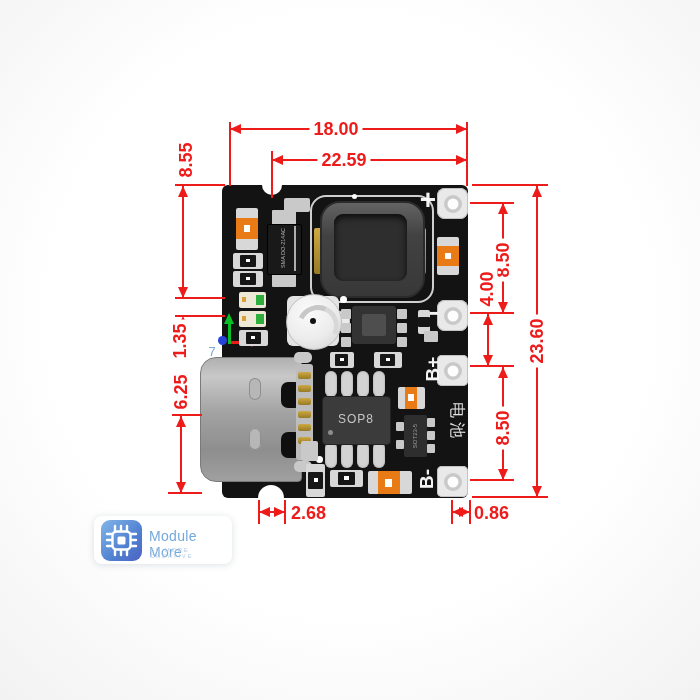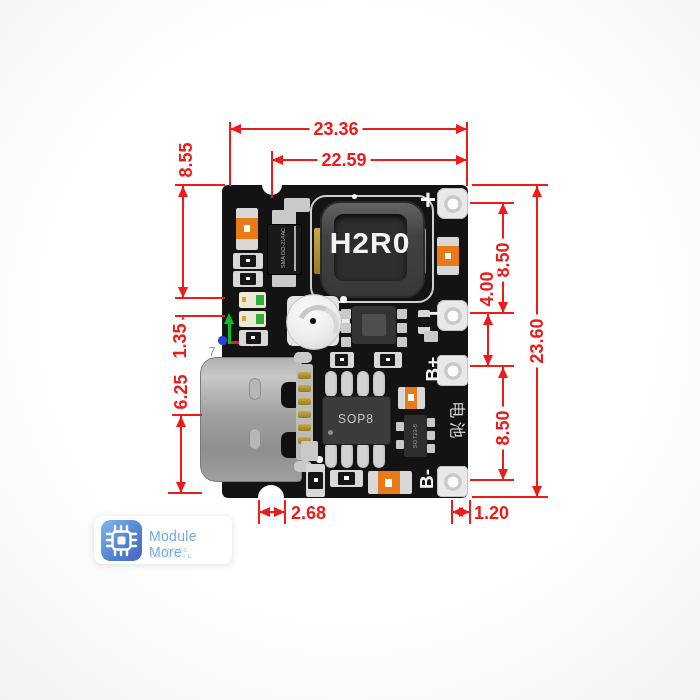--- a/index.html
+++ b/index.html
@@ -67,21 +67,20 @@
     <div class="sk" style="left:210px;top:128px;font-size:26px;font-weight:bold;">−</div>
     <div class="skv" style="left:211px;top:184px;font-size:19px;font-weight:bold;">B+</div>
     <div class="skv" style="left:205px;top:294px;font-size:19px;font-weight:bold;">B-</div>
     <div class="skv2" style="left:234px;top:237px;font-size:16px;letter-spacing:4px;">电池</div>
 
     <div class="abs" style="left:88px;top:10px;width:120px;height:104px;border:2px solid rgba(255,255,255,.8);border-radius:16px;"></div>
     <div class="gold" style="left:92px;top:43px;width:13px;height:46px;"></div>
     <div class="gold" style="left:191px;top:43px;width:13px;height:46px;"></div>
     <div class="abs" style="left:98px;top:16px;width:101px;height:93px;border-radius:20px;border:2px solid #2b2b2b;background:linear-gradient(180deg,#636363,#424242 35%,#383838);"></div>
     <div class="abs" style="left:112px;top:29px;width:73px;height:67px;border-radius:9px;background:#2e2e2e;box-shadow:inset 0 3px 7px rgba(0,0,0,.8);"></div>
-    <div class="sk" style="left:148px;top:58px;font-size:30px;font-weight:bold;letter-spacing:1px;">H2R0</div>
 
     <div class="pin" style="left:103px;top:186px;"></div>
     <div class="pin" style="left:119px;top:186px;"></div>
     <div class="pin" style="left:135px;top:186px;"></div>
     <div class="pin" style="left:151px;top:186px;"></div>
     <div class="pin" style="left:103px;top:257px;"></div>
     <div class="pin" style="left:119px;top:257px;"></div>
     <div class="pin" style="left:135px;top:257px;"></div>
     <div class="pin" style="left:151px;top:257px;"></div>
     <div class="abs" style="left:100px;top:211px;width:67px;height:47px;background:#3b3b3b;border:1px solid #232323;border-radius:4px;"></div>
@@ -204,21 +203,21 @@
       <div class="ob" style="left:7px;top:0;width:12px;height:22px;"></div>
       <div class="wdot" style="left:10px;top:7px;width:6px;height:7px;"></div>
     </div>
   </div>
 
   <div class="vl" style="left:229px;top:122px;height:64px;"></div>
   <div class="vl" style="left:466px;top:122px;height:64px;"></div>
   <div class="hl" style="left:230px;top:128px;width:237px;"></div>
   <div class="a a-l" style="left:230px;top:124px;"></div>
   <div class="a a-r" style="left:456px;top:124px;"></div>
-  <div class="dt" style="left:336px;top:129px;">23.36</div>
+  <div class="dt" style="left:336px;top:129px;">18.00</div>
 
   <div class="vl" style="left:271px;top:151px;height:47px;"></div>
   <div class="hl" style="left:272px;top:159px;width:195px;"></div>
   <div class="a a-l" style="left:272px;top:155px;"></div>
   <div class="a a-r" style="left:456px;top:155px;"></div>
   <div class="dt" style="left:344px;top:160px;">22.59</div>
 
   <div class="hl" style="left:175px;top:184px;width:50px;"></div>
   <div class="hl" style="left:175px;top:297px;width:50px;"></div>
   <div class="vl" style="left:182px;top:186px;height:112px;"></div>
@@ -268,21 +267,21 @@
   <div class="hl" style="left:259px;top:511px;width:26px;"></div>
   <div class="a a-l" style="left:259px;top:507px;"></div>
   <div class="a a-r" style="left:274px;top:507px;"></div>
   <div class="dt2" style="left:291px;top:513px;">2.68</div>
 
   <div class="vl" style="left:451px;top:500px;height:24px;"></div>
   <div class="vl" style="left:469px;top:500px;height:24px;"></div>
   <div class="hl" style="left:452px;top:511px;width:18px;"></div>
   <div class="a a-l" style="left:452px;top:507px;"></div>
   <div class="a a-r" style="left:459px;top:507px;"></div>
-  <div class="dt2" style="left:474px;top:513px;">1.20</div>
+  <div class="dt2" style="left:474px;top:513px;">0.86</div>
 
   <div class="logo-card">
     <div class="logo-tile">
       <svg width="41" height="41" viewBox="0 0 41 41">
         <g stroke="#ffffff" stroke-width="2.4" fill="none" stroke-linecap="round">
           <line x1="14" y1="6" x2="14" y2="11"></line>
             <line x1="20" y1="6" x2="20" y2="11"></line>
             <line x1="26" y1="6" x2="26" y2="11"></line>
           <line x1="14" y1="30" x2="14" y2="35"></line>
             <line x1="20" y1="30" x2="20" y2="35"></line>

